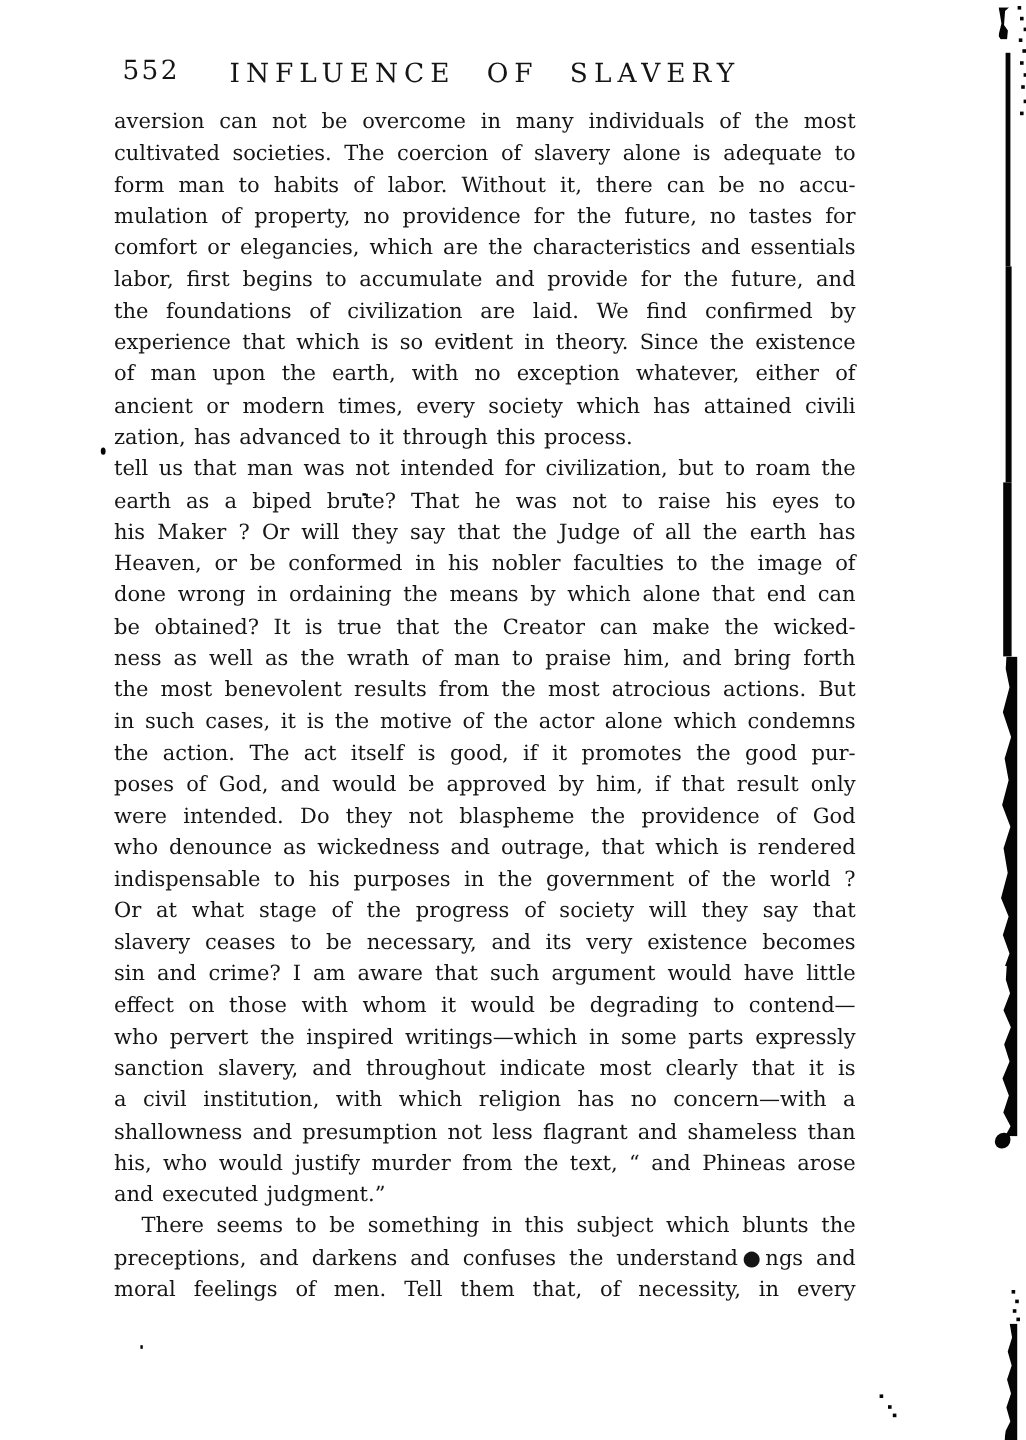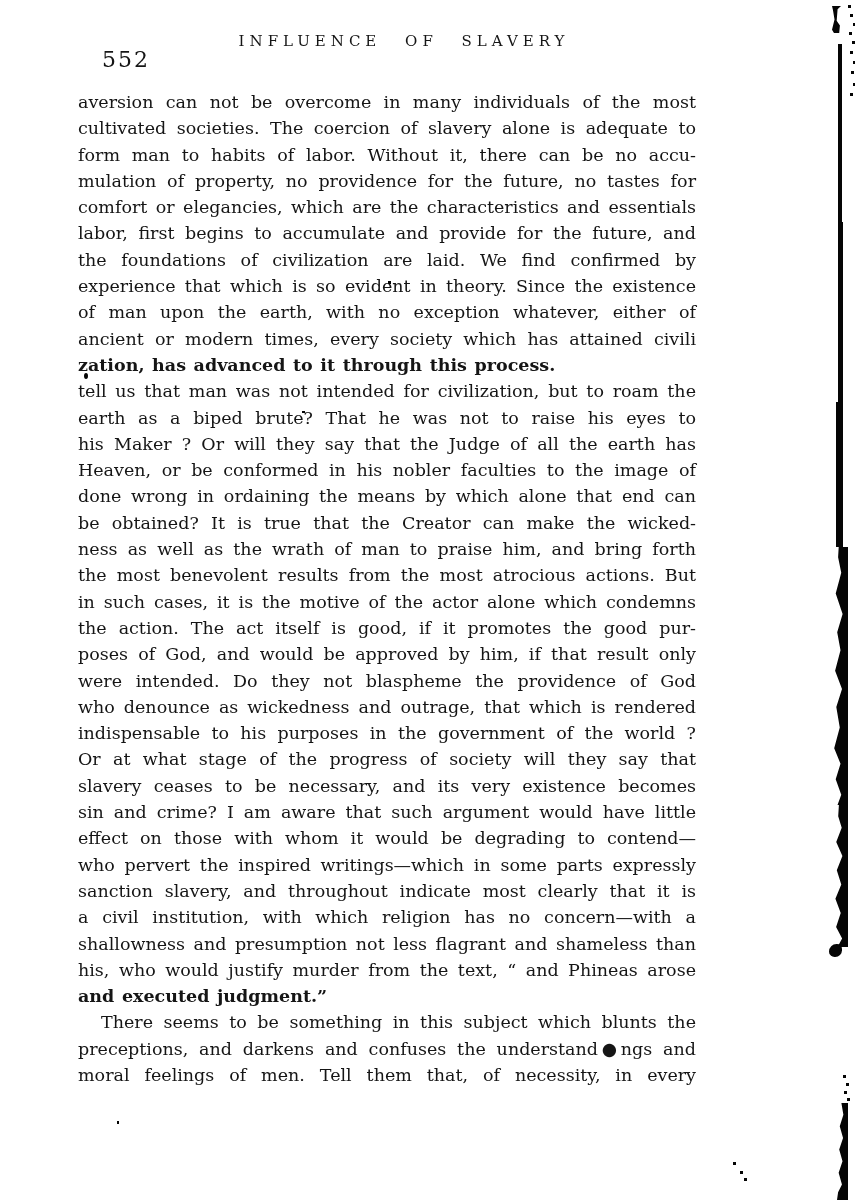--- a/index.html
+++ b/index.html
@@ -11,36 +11,36 @@
     font-family: "DejaVu Serif", "Liberation Serif", serif;
     color: #151515;
   }
   .page { position: absolute; inset: 0; border-radius: 24px; }
 
   .page-number {
     position: absolute; left: 102px; top: 47px;
     font-size: 22px; letter-spacing: 2px;
   }
   .running-head {
-    position: absolute; left: 95px; top: 32px; width: 618px;
+    position: absolute; left: 95px; top: 49px; width: 618px;
     text-align: center;
-    font-size: 15px; letter-spacing: 5px; word-spacing: 14px;
+    font-size: 22px; letter-spacing: 5px; word-spacing: 14px;
     white-space: nowrap;
   }
 
   .text-block {
-    position: absolute; left: 78px; top: 89px; width: 618px;
+    position: absolute; left: 95px; top: 89px; width: 618px;
   }
   .line {
     font-size: 17.5px; line-height: 26.3px;
     text-align: justify; text-align-last: justify;
     word-spacing: 1.5px;
   }
   .line.indent { text-indent: 23px; }
-  .line.last { text-align-last: left; font-weight: bold; }
+  .line.last { text-align-last: left; }
 
   
   .artifact { position: absolute; background: #050505; }
 
   .corner-hook { left: 832px; top: 6px; width: 9px; height: 27px;
     clip-path: polygon(0 0, 100% 0, 62% 12%, 52% 55%, 88% 72%, 80% 100%, 22% 100%, 0 88%, 28% 50%, 10% 14%); }
   .edge-specks { left: 848px; top: 5px; width: 3px; height: 3px; background:#050505;
     box-shadow: 2px 9px #050505, 5px 18px #050505, 1px 27px #050505, 4px 36px #050505,
                 2px 46px #050505, 5px 56px #050505, 3px 66px #050505, 5px 78px #050505, 2px 88px #050505; }
 

